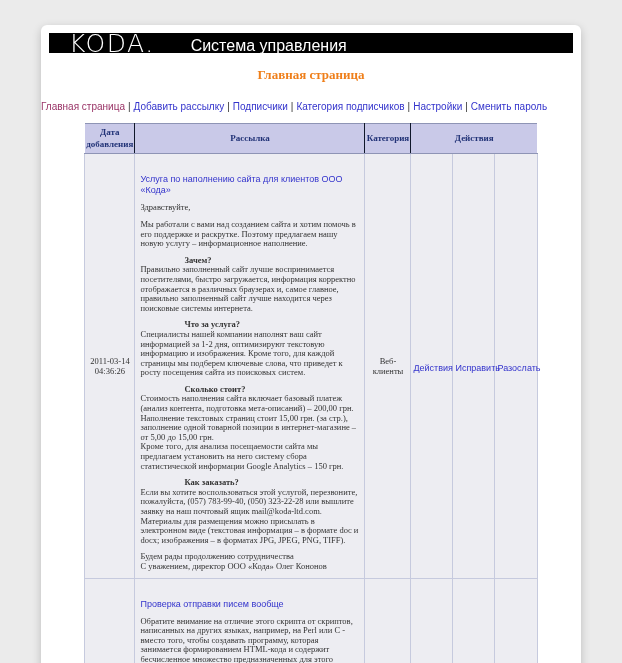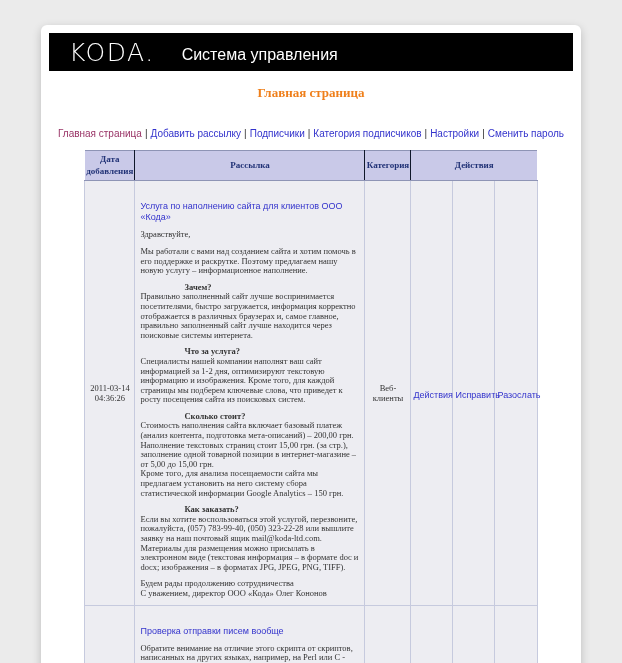--- a/index.html
+++ b/index.html
@@ -7,27 +7,27 @@
     --accent:#ef7f1a; --link:#3333cc; --visited:#993366;
     --hdr-bg:#c9c9e8; --hdr-text:#223377; --row-bg:#ededf2;
     --text:#333333; --border-light:#c6cade; --border-mid:#8e94b5; --border-dark:#5a607a;
   }
   *{box-sizing:border-box;}
   html,body{margin:0;padding:0;background:var(--page-bg);}
   body{width:622px;min-height:663px;font-family:"Liberation Sans",sans-serif;}
   .page{width:622px;min-height:663px;padding-top:25px;}
   .card{width:540px;margin:0 auto;background:var(--card-bg);border-radius:6px;
         box-shadow:0 3px 10px rgba(0,0,0,0.20);padding-bottom:40px;overflow:hidden;}
-  .topbar{margin:8px 8px 0;height:38px;background:var(--bar-bg);display:flex;align-items:center;}
+  .topbar{margin:8px 8px 0;height:20px;background:var(--bar-bg);display:flex;align-items:center;}
   .logo{margin-left:20px;font-family:"DejaVu Sans",sans-serif;font-size:25px;font-weight:300;
         letter-spacing:1.5px;color:var(--bar-text);}
-  .app-title{margin-left:27px;padding-top:5px;font-size:16px;color:var(--bar-text);}
+  .app-title{margin-left:36px;padding-top:5px;font-size:16px;color:var(--bar-text);}
   .page-title{margin:14px 0 0;text-align:center;font-family:"Liberation Serif",serif;
         font-size:13px;font-weight:bold;color:var(--accent);}
-  .nav{margin-top:27px;text-align:center;font-size:10px;}
+  .nav{margin-top:18px;text-align:left;font-size:10px;}
   .nav a{text-decoration:none;color:var(--link);}
   .nav a.visited{color:var(--visited);}
   .nav-sep{color:#333;margin:0 3px;}
   table.grid{width:452px;margin:11px auto 0;border-collapse:collapse;table-layout:fixed;
         border-top:1px solid var(--border-mid);border-bottom:2px solid var(--border-dark);}
   th{background:var(--hdr-bg);color:var(--hdr-text);font-family:"Liberation Serif",serif;
         font-size:9px;font-weight:bold;text-align:center;padding:3px 1px;line-height:1.3;
         border-left:1px solid #0f172a;border-bottom:1px solid var(--border-mid);}
   th:first-child{border-left:none;}
   td{background:var(--row-bg);border:1px solid var(--border-light);vertical-align:middle;padding:2px;}

